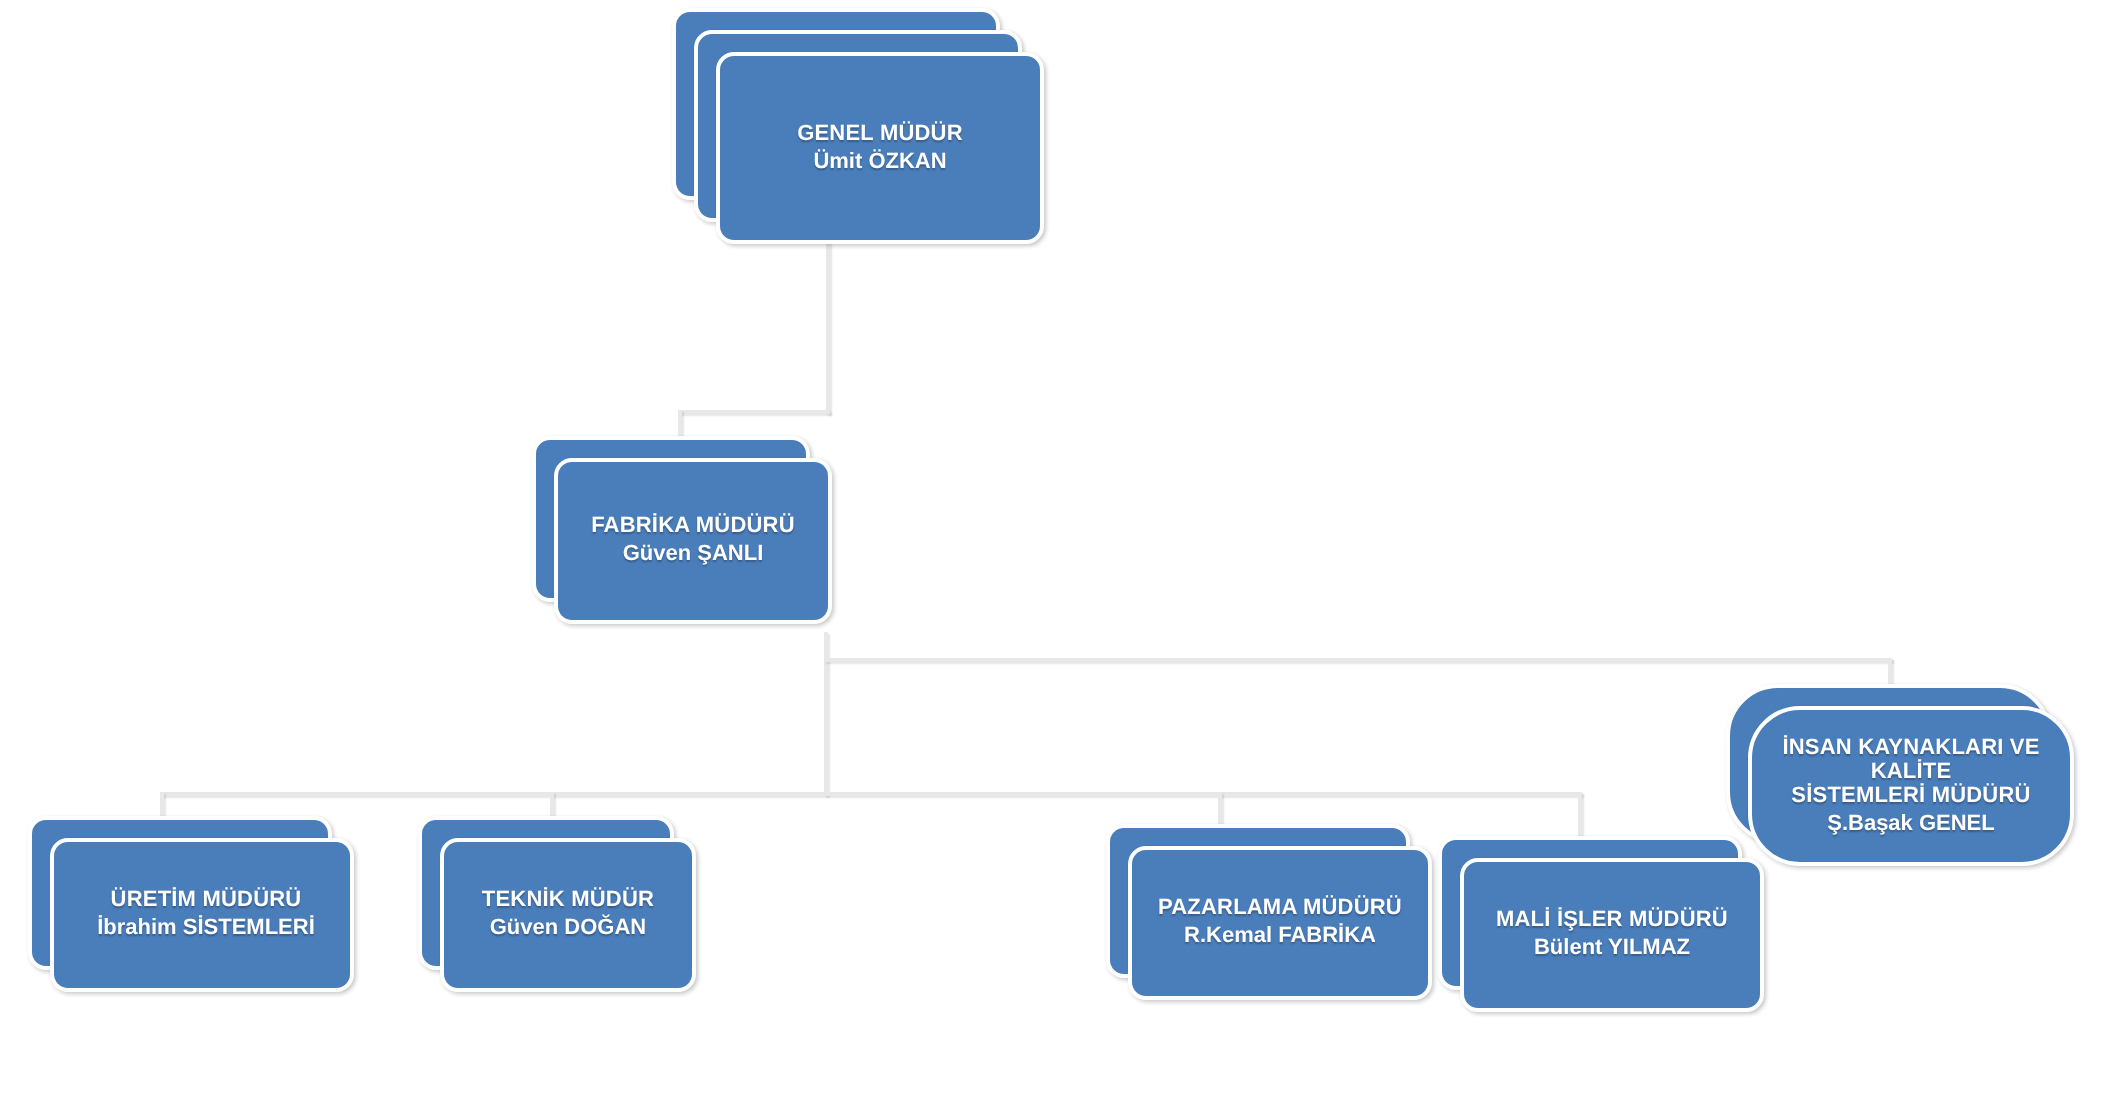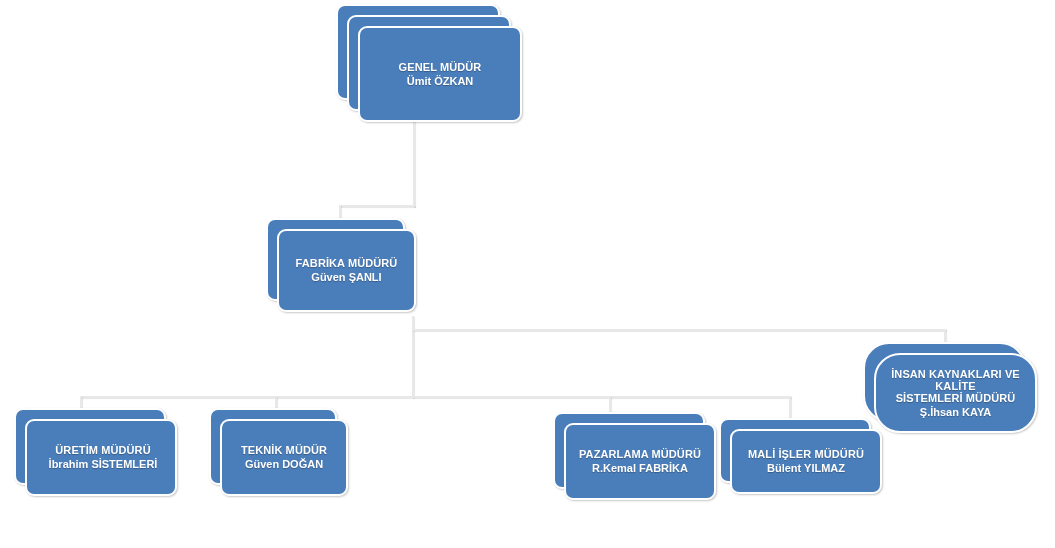--- a/index.html
+++ b/index.html
@@ -84,21 +84,21 @@
   #node-uretim-mudur  { left: 14px;  top: 408px; width: 165px; height: 110px; }
   #node-uretim-mudur .card { width: 152px; height: 77px; padding-left: 12px; }
 
   #node-teknik-mudur  { left: 209px; top: 408px; width: 165px; height: 110px; }
   #node-teknik-mudur .card { width: 128px; height: 77px; }
 
   #node-pazarlama-mudur { left: 553px; top: 412px; width: 165px; height: 110px; }
   #node-pazarlama-mudur .card { width: 152px; height: 77px; }
 
   #node-mali-isler-mudur { left: 719px; top: 418px; width: 168px; height: 108px; }
-  #node-mali-isler-mudur .card { width: 152px; height: 65px; }
+  #node-mali-isler-mudur .card { width: 152px; height: 77px; }
 
   #node-insan-kaynaklari { left: 863px; top: 342px; width: 180px; height: 100px; }
   #node-insan-kaynaklari .card { width: 163px; height: 80px; border-radius: 26px; }
 </style>
 </head>
 <body>
 
 <div id="chart-canvas">
 
   <div class="conn v" style="left:413px; top:118px; height:89px;"></div>
@@ -165,17 +165,17 @@
       <div class="role">MALİ İŞLER MÜDÜRÜ</div>
       <div class="person">Bülent YILMAZ</div>
     </div>
   </div>
 
   <div class="node" id="node-insan-kaynaklari">
     <div class="card back1" style="left:0; top:0;"></div>
     <div class="card front front-2">
       <div class="role">İNSAN KAYNAKLARI VE KALİTE
 SİSTEMLERİ MÜDÜRÜ</div>
-      <div class="person">Ş.İhsan KAYA</div>
+      <div class="person">Ş.Başak GENEL</div>
     </div>
   </div>
 
 </div>
 
 </body></html>

